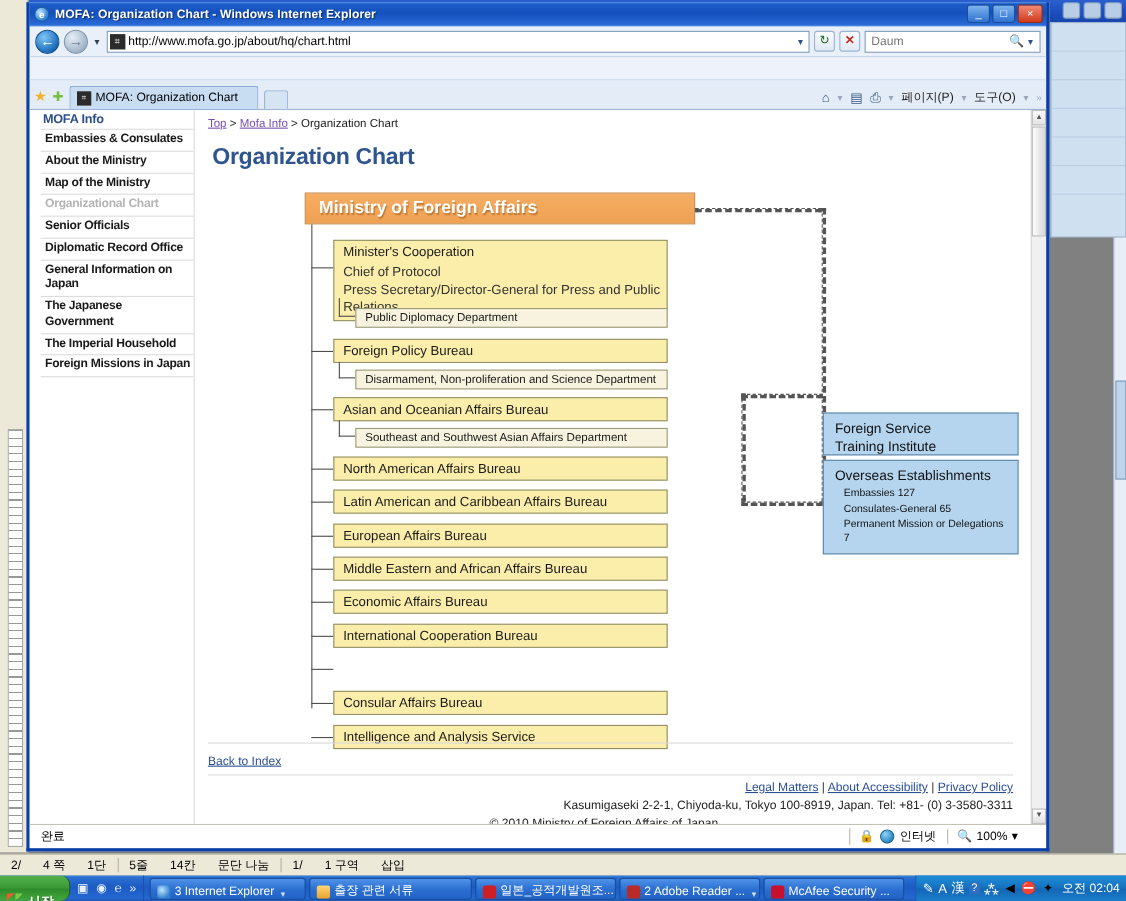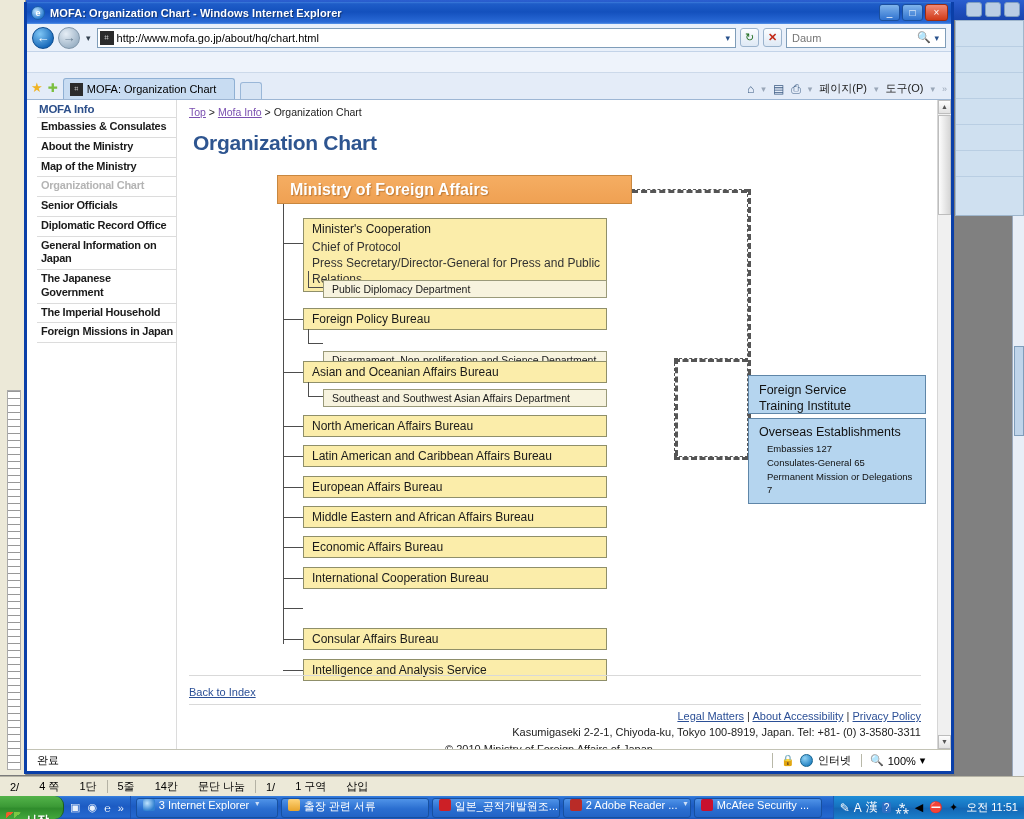--- a/index.html
+++ b/index.html
@@ -363,21 +363,21 @@
       linear-gradient(to bottom right, #2f8ddb 0 50%, transparent 50%) 100% 100%/50% 50% no-repeat;
     border-radius: 2px;
   }
   .quicklaunch {
     display: flex; align-items: center; gap: 7px; padding: 0 6px;
     border-right: 1px solid #1b51ae; height: 23px;
   }
   .ql-ico { font-size: 11px; color: #e8f0fb; }
   .tb-tasks { display: flex; align-items: center; gap: 3px; padding-left: 5px; flex: 1; }
   .tb-task {
-    height: 20px; min-width: 0; display: flex; align-items: flex-start; gap: 4px;
+    height: 20px; min-width: 0; display: flex; align-items: flex-end; gap: 4px;
     padding: 0 6px; border-radius: 3px; font-size: 11px; color: #fff;
     background: linear-gradient(to bottom,#4f93e8,#2a6ed0 55%,#2263c6);
     border: 1px solid #17509f;
     white-space: nowrap; overflow: hidden;
   }
   .tb-task .ic { width: 12px; height: 12px; flex: none; border-radius: 2px; font-size: 9px;
     text-align: center; line-height: 12px; color: #fff; }
   .ic-ie { background: radial-gradient(circle at 35% 35%,#bfe4ff,#2f7fd0 70%); }
   .ic-folder { background: linear-gradient(to bottom,#ffd479,#e8a42c); color: #6b4a0c; }
   .ic-red { background: #cc2026; }
@@ -532,21 +532,21 @@
           </div>
         <div class="dept" style="top:107px;">Public Diplomacy Department</div>
 
         <div class="tick" style="top:146px;"></div>
         <div class="node" style="top:135px;">
           <div>Foreign Policy Bureau</div>
         </div>
         <div class="dept-elbow" style="left:119px; top:156px; height:15px;">
             <i></i>
           </div>
-        <div class="dept" style="top:178px;">Disarmament, Non-proliferation and Science Department</div>
+        <div class="dept" style="top:163px;">Disarmament, Non-proliferation and Science Department</div>
 
         <div class="tick" style="top:199px;"></div>
         <div class="node" style="top:188px;">
           <div>Asian and Oceanian Affairs Bureau</div>
         </div>
         <div class="dept-elbow" style="left:119px; top:209px; height:15px;">
             <i></i>
           </div>
         <div class="dept" style="top:216px;">Southeast and Southwest Asian Affairs Department</div>
 
@@ -692,15 +692,15 @@
     <div class="tray-ime">
       <span>✎</span>
       <span>A</span>
       <span>漢</span>
       <b>?</b>
       <span>⁂</span>
     </div>
     <span class="tray-ico">◀</span>
     <span class="tray-ico">⛔</span>
     <span class="tray-ico">✦</span>
-    <span class="tray-clock">오전 11:51</span>
+    <span class="tray-clock">오전 02:04</span>
   </div>
 </div>
 
 </body></html>

